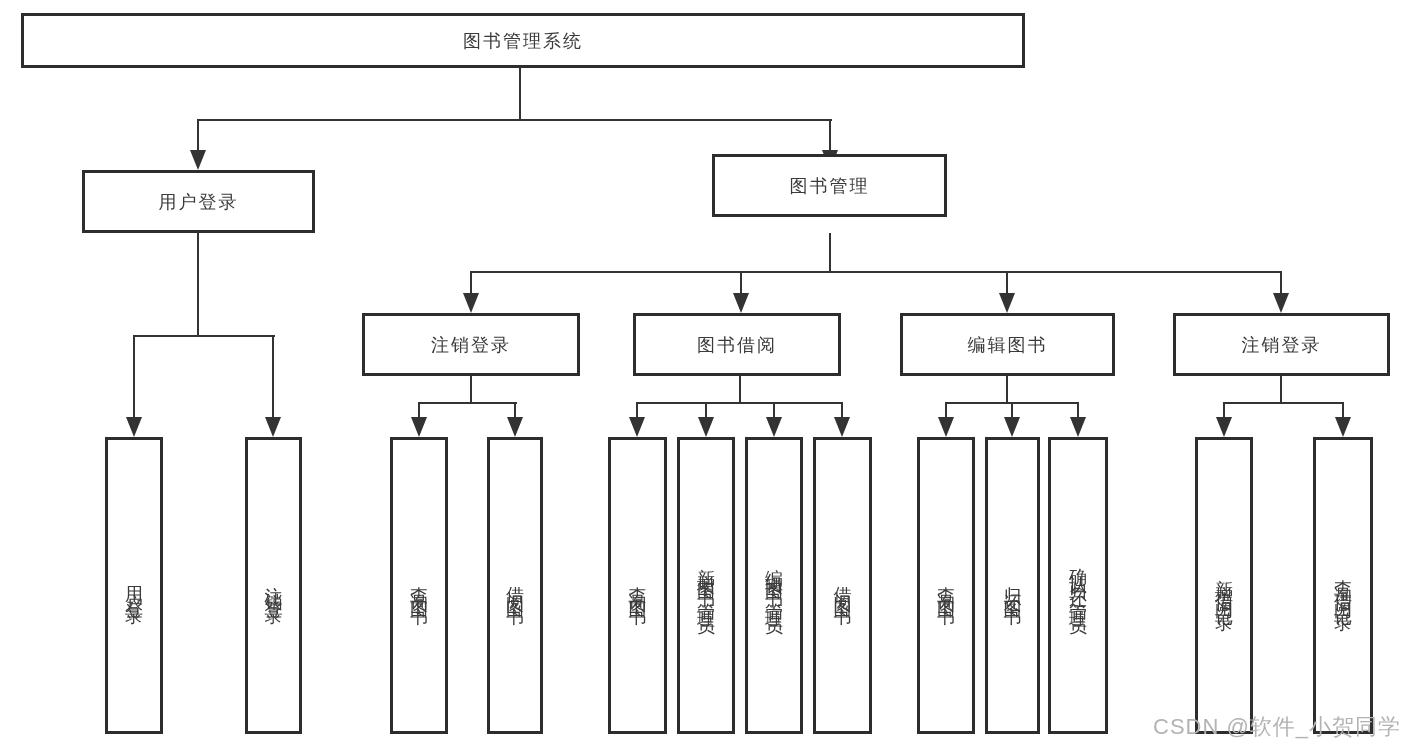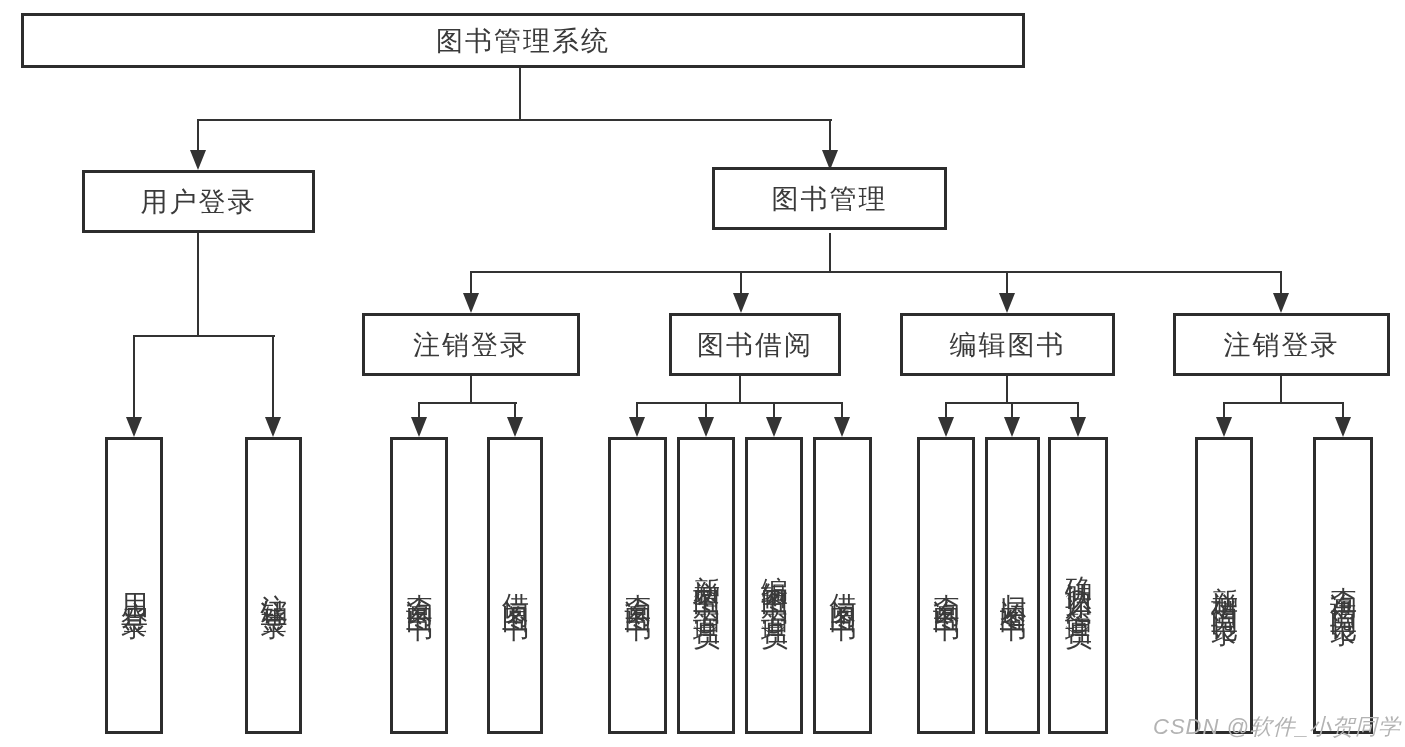--- a/index.html
+++ b/index.html
@@ -20,21 +20,21 @@
     overflow: hidden;
   }
   .box {
     position: absolute;
     box-sizing: border-box;
     border: 3px solid var(--border);
     background: var(--background);
     display: flex;
     align-items: center;
     justify-content: center;
-    font-size: 27px;
+    font-size: 18px;
     color: var(--text);
   }
   .h-box { letter-spacing: 2px; }
   .v-box {
     writing-mode: vertical-rl;
     text-orientation: upright;
     letter-spacing: 7px;
     line-height: 1;
   }
   .line { position: absolute; background: var(--line); }
@@ -47,60 +47,59 @@
   }
   .watermark {
     position: absolute;
     left: 1153px;
     top: 712px;
     font-size: 22px;
     letter-spacing: 1px;
     color: var(--watermark);
     white-space: nowrap;
     z-index: 5;
-    font-style: italic;
   }
 </style>
 </head>
 <body>
 
 <div id="stage">
 
   <div class="box h-box" style="left:21px; top:13px; width:1004px; height:55px;">图书管理系统</div>
 
   <div class="line" style="left:519px; top:68px; width:2px; height:53px;"></div>
   <div class="line" style="left:197px; top:119px; width:635px; height:2px;"></div>
   <div class="line" style="left:197px; top:119px; width:2px; height:34px;"></div>
   <div class="arrow" style="left:190px; top:150px;"></div>
   <div class="line" style="left:829px; top:119px; width:2px; height:34px;"></div>
   <div class="arrow" style="left:822px; top:150px;"></div>
 
   <div class="box h-box" style="left:82px; top:170px; width:233px; height:63px;">用户登录</div>
-  <div class="box h-box" style="left:712px; top:167px; width:235px; height:63px;">图书管理</div>
+  <div class="box h-box" style="left:712px; top:154px; width:235px; height:63px;">图书管理</div>
 
   <div class="line" style="left:197px; top:233px; width:2px; height:104px;"></div>
   <div class="line" style="left:133px; top:335px; width:142px; height:2px;"></div>
   <div class="line" style="left:133px; top:335px; width:2px; height:84px;"></div>
   <div class="arrow" style="left:126px; top:417px;"></div>
   <div class="line" style="left:272px; top:335px; width:2px; height:84px;"></div>
   <div class="arrow" style="left:265px; top:417px;"></div>
 
   <div class="line" style="left:829px; top:233px; width:2px; height:40px;"></div>
   <div class="line" style="left:470px; top:271px; width:812px; height:2px;"></div>
   <div class="line" style="left:470px; top:271px; width:2px; height:26px;"></div>
   <div class="arrow" style="left:463px; top:293px;"></div>
   <div class="line" style="left:740px; top:271px; width:2px; height:26px;"></div>
   <div class="arrow" style="left:733px; top:293px;"></div>
   <div class="line" style="left:1006px; top:271px; width:2px; height:26px;"></div>
   <div class="arrow" style="left:999px; top:293px;"></div>
   <div class="line" style="left:1280px; top:271px; width:2px; height:26px;"></div>
   <div class="arrow" style="left:1273px; top:293px;"></div>
 
   <div class="box h-box" style="left:362px; top:313px; width:218px; height:63px;">注销登录</div>
-  <div class="box h-box" style="left:669px; top:313px; width:172px; height:63px;">图书借阅</div>
+  <div class="box h-box" style="left:633px; top:313px; width:208px; height:63px;">图书借阅</div>
   <div class="box h-box" style="left:900px; top:313px; width:215px; height:63px;">编辑图书</div>
   <div class="box h-box" style="left:1173px; top:313px; width:217px; height:63px;">注销登录</div>
 
   <div class="line" style="left:470px; top:376px; width:2px; height:28px;"></div>
   <div class="line" style="left:418px; top:402px; width:99px; height:2px;"></div>
   <div class="line" style="left:418px; top:402px; width:2px; height:17px;"></div>
   <div class="arrow" style="left:411px; top:417px;"></div>
   <div class="line" style="left:514px; top:402px; width:2px; height:17px;"></div>
   <div class="arrow" style="left:507px; top:417px;"></div>
 

